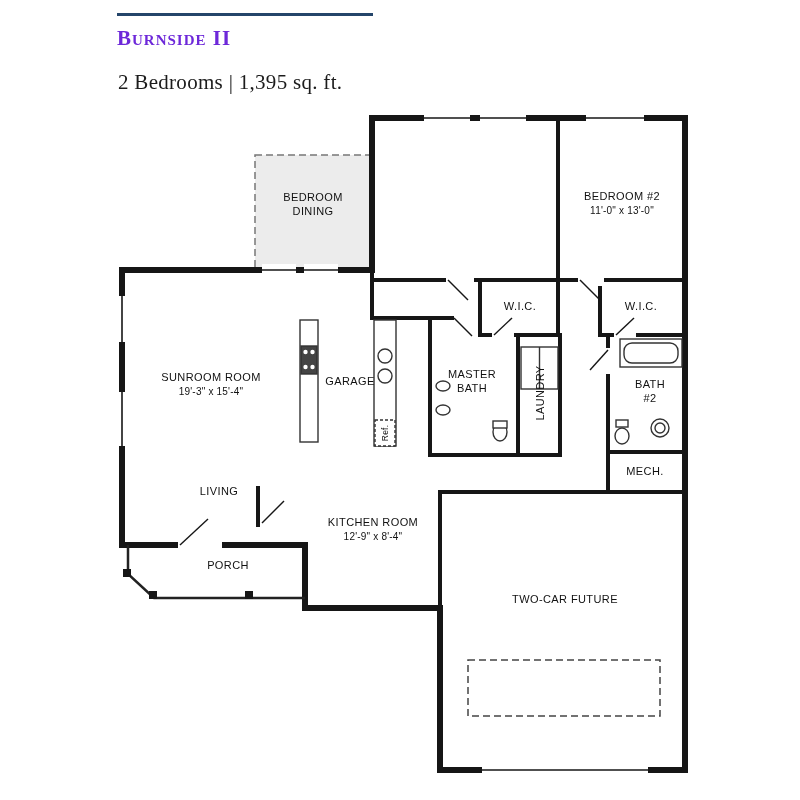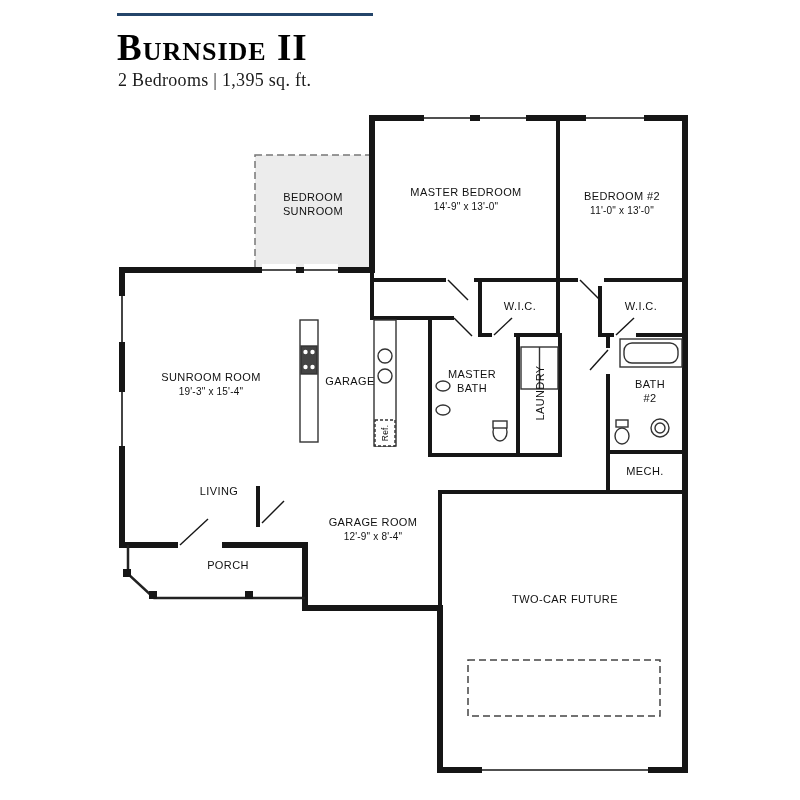--- a/index.html
+++ b/index.html
@@ -1,22 +1,22 @@
 <!DOCTYPE html>
 <html><head>
 <meta charset="utf-8">
 <style>
   html,body{margin:0;padding:0;background:#ffffff;}
   #page{position:relative;width:800px;height:800px;background:#ffffff;overflow:hidden;
         font-family:"Liberation Sans",sans-serif;}
   .top-rule{position:absolute;left:117px;top:13px;width:256px;height:3px;background:#24456a;}
   .title{position:absolute;left:117px;top:26px;font-family:"Liberation Serif",serif;
-         font-size:37px;font-weight:700;color:#000000;font-variant:small-caps;letter-spacing:1px;}
+         font-size:21px;font-weight:700;color:#6d28d9;font-variant:small-caps;letter-spacing:1px;}
   .subtitle{position:absolute;left:118px;top:70px;font-family:"Liberation Serif",serif;
-            font-size:18px;color:#1c1c1c;letter-spacing:.3px;}
+            font-size:21px;color:#1c1c1c;letter-spacing:.3px;}
   svg{position:absolute;left:0;top:0;}
   .lbl{position:absolute;transform:translate(-50%,-50%);text-align:center;white-space:nowrap;
        font-size:11px;color:#111;letter-spacing:.4px;line-height:1.25;}
   .lbl .dims{font-size:10px;letter-spacing:.2px;margin-top:1px;}
   .lbl.rot{transform:translate(-50%,-50%) rotate(-90deg);}
   .lbl.small{font-size:8.5px;letter-spacing:.2px;}
 </style>
 </head>
 <body>
 
@@ -135,27 +135,23 @@
       <circle cx="660" cy="428" r="5"></circle>
     </g>
 
     <g stroke="#444" stroke-width="1.5" fill="none" stroke-dasharray="7,4">
       <rect x="468" y="660" width="192" height="56"></rect>
     </g>
   </svg>
 
   <div class="lbl" style="left:313px;top:205px">
     <div>BEDROOM</div>
-    <div>SUNROOM</div>
-  </div>
-
-  <div class="lbl" style="left:466px;top:200px">
-    <div>MASTER BEDROOM</div>
-    <div class="dims">14'-9" x 13'-0"</div>
-  </div>
+    <div>DINING</div>
+  </div>
+
 
   <div class="lbl" style="left:622px;top:204px">
     <div>BEDROOM #2</div>
     <div class="dims">11'-0" x 13'-0"</div>
   </div>
 
   <div class="lbl" style="left:520px;top:307px">
     <div>W.I.C.</div>
   </div>
 
@@ -192,21 +188,21 @@
 
   <div class="lbl" style="left:219px;top:492px">
     <div>LIVING</div>
   </div>
 
   <div class="lbl" style="left:228px;top:566px">
     <div>PORCH</div>
   </div>
 
   <div class="lbl" style="left:373px;top:530px">
-    <div>GARAGE ROOM</div>
+    <div>KITCHEN ROOM</div>
     <div class="dims">12'-9" x 8'-4"</div>
   </div>
 
   <div class="lbl" style="left:565px;top:600px">
     <div>TWO-CAR FUTURE</div>
   </div>
 
   <div class="lbl rot small" style="left:385px;top:433px">
     <div>Ref.</div>
   </div>

